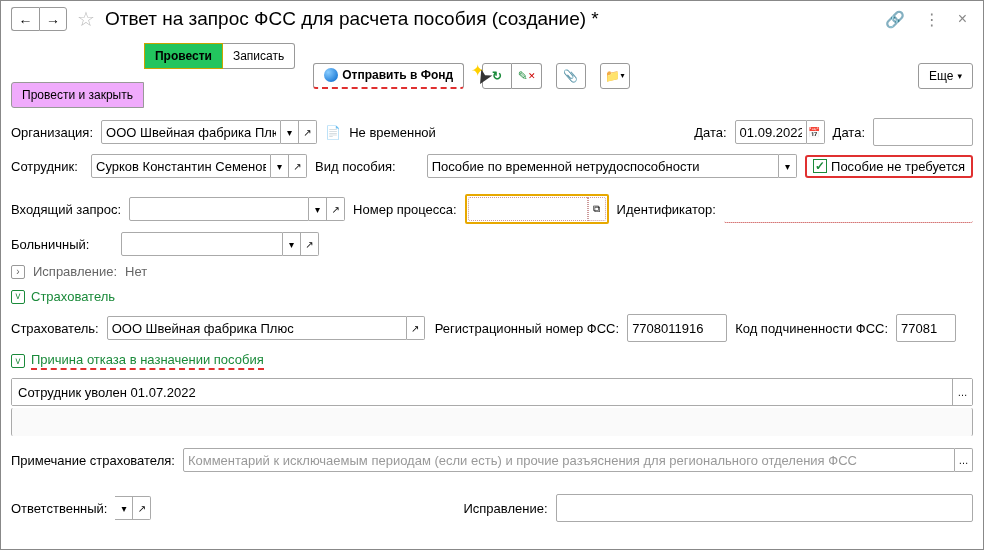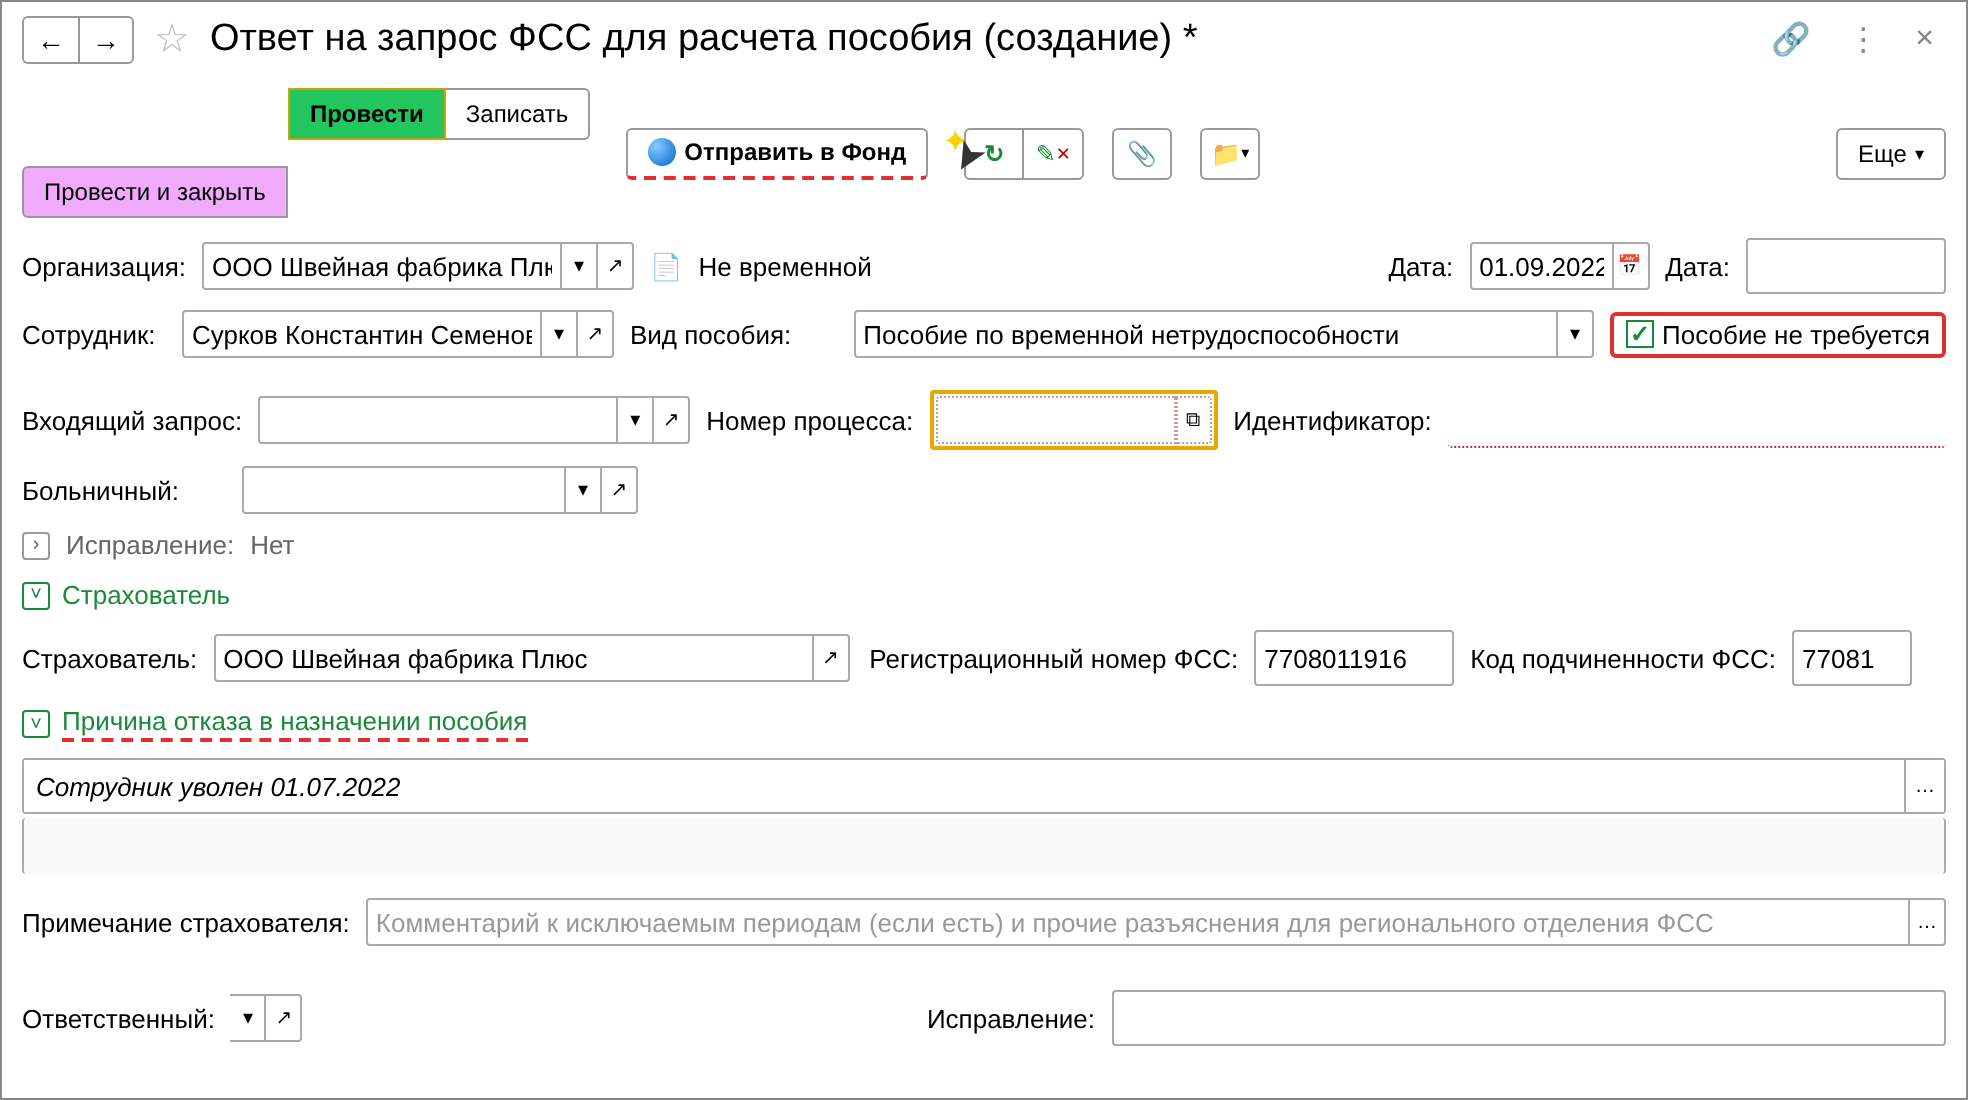--- a/index.html
+++ b/index.html
@@ -30,21 +30,21 @@
 .combo-btn { width: 18px; border: 1px solid #aaa; border-left: none; background: #fff; font-size: 10px; display: flex; align-items: center; justify-content: center; cursor: pointer; }
 .combo-btn:last-child { border-radius: 0 2px 2px 0; }
 .input { height: 28px; border: 1px solid #aaa; padding: 0 4px; font-size: 13px; border-radius: 2px; }
 .highlight-box { border: 2px solid #e7a800; border-radius: 2px; padding: 1px; }
 .highlight-box input { border: 1px dotted #c99; }
 .redline { border-bottom: 1px dotted #c03030; }
 .section-h { display: flex; align-items: center; gap: 6px; padding: 6px 10px; color: #1a8a3a; font-size: 13px; cursor: pointer; }
 .chev { width: 14px; height: 14px; border: 1px solid #1a8a3a; border-radius: 2px; display: flex; align-items: center; justify-content: center; font-size: 10px; }
 .red-dash { border-bottom: 2px dashed #e03030; padding-bottom: 1px; }
 .textarea-box { margin: 2px 10px; border: 1px solid #aaa; border-radius: 2px; display:flex; }
-.textarea-box input { flex:1; height: 26px; border: none; padding: 4px 6px; font-size: 13px; font-style: italic; }
+.textarea-box input { flex:1; height: 26px; border: none; padding: 4px 6px; font-size: 13px; }
 .dots-btn { width: 20px; border-left: 1px solid #aaa; background:#fff; display:flex; align-items:center; justify-content:center; font-size:10px; cursor:pointer; }
 .grey-block { height: 28px; background: #fafafa; border-bottom: none; }
 .placeholder::placeholder { color: #999; }
 .checkbox-wrap { display: flex; align-items: center; gap: 4px; border: 2px solid #e03030; padding: 2px 6px; border-radius: 3px; }
 .chk { width: 14px; height: 14px; border: 1px solid #1a8a3a; display: flex; align-items: center; justify-content: center; color: #1a8a3a; font-size: 12px; font-weight: bold; }
 .globe { width:14px; height:14px; border-radius:50%; background: radial-gradient(circle at 30% 30%, #8cf, #06c); display:inline-block; margin-right:4px;}
 .cursor { position: absolute; top: 65px; left: 475px; font-size: 20px; pointer-events: none; }
 .cursor::before { content: "✦"; color: #ffd000; position: absolute; top: -5px; left: -5px; font-size: 16px; }
 .arrow-cursor::after { content: "➤"; transform: rotate(120deg); display:inline-block; color:#333;}
 </style>

